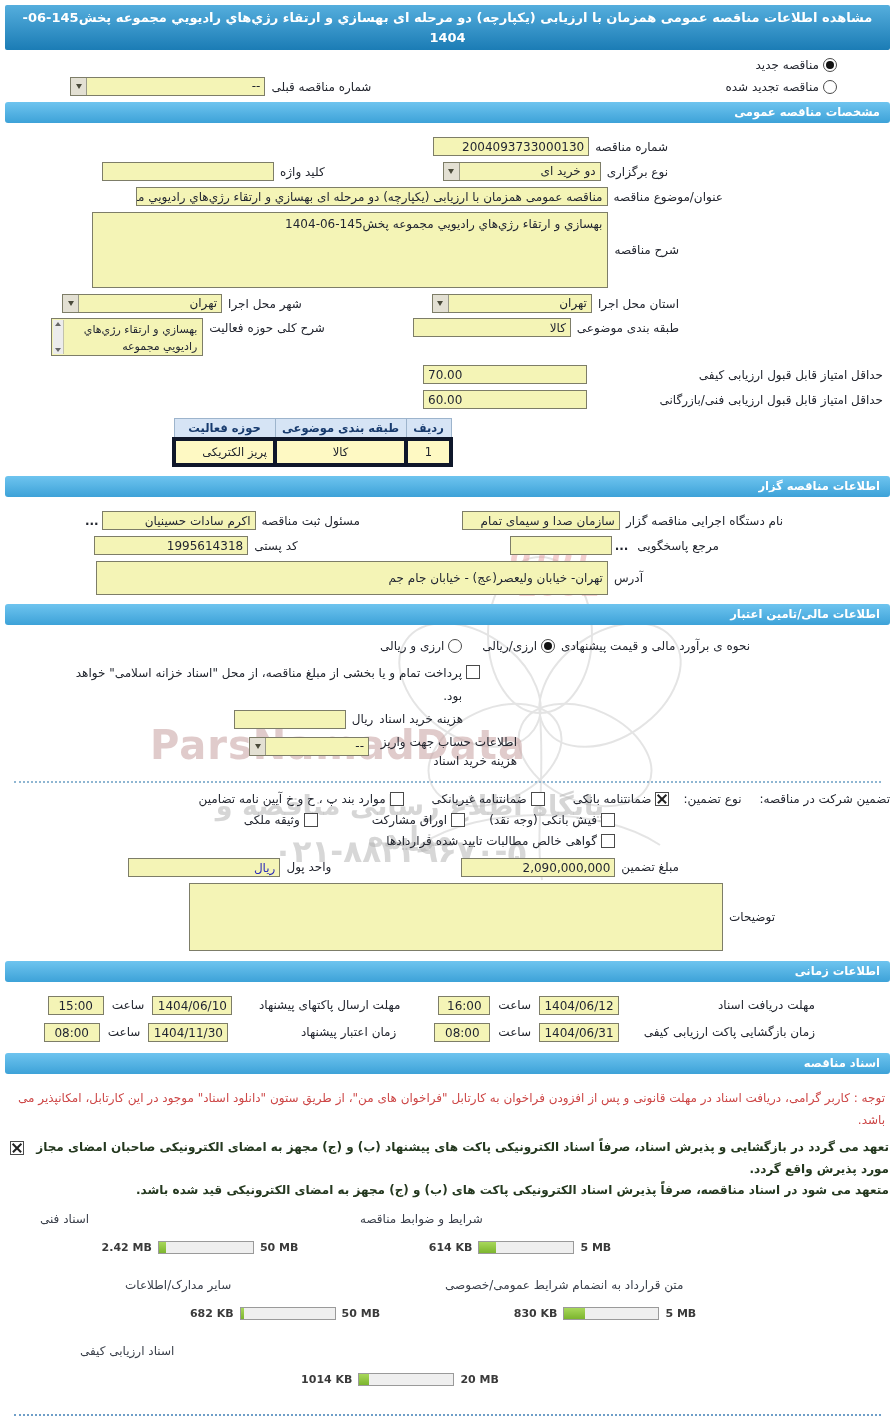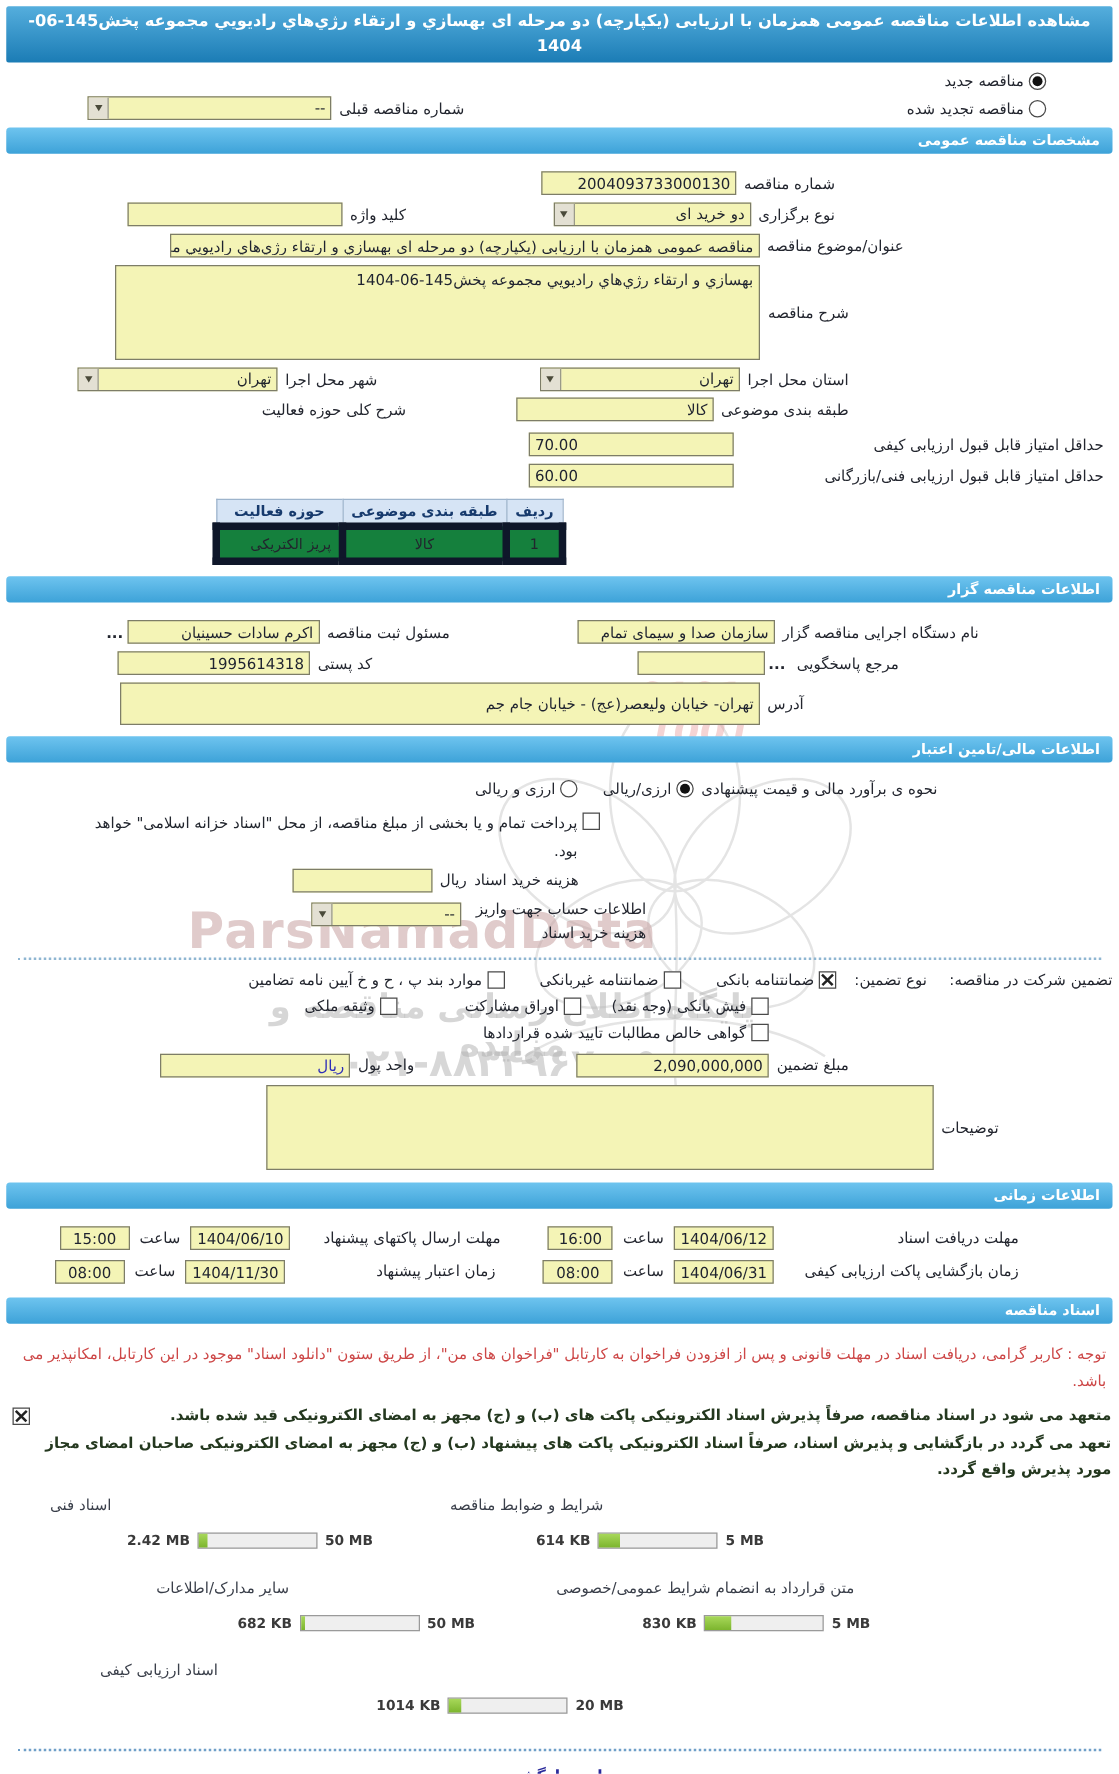--- a/index.html
+++ b/index.html
@@ -52,21 +52,21 @@
   
   .radio{width:12px;height:12px;border:1px solid #4a4a4a;border-radius:50%;background:#fff;display:inline-block;position:relative;margin-left:4px;flex-shrink:0}
   .radio.on::after{content:'';position:absolute;left:2px;top:2px;right:2px;bottom:2px;border-radius:50%;background:#111}
   .cb{width:12px;height:12px;border:1px solid #4a4a4a;background:#fff;display:inline-block;position:relative;margin-left:4px;flex-shrink:0}
   .cb.on::before,.cb.on::after{content:'';position:absolute;left:0;top:5px;width:12px;height:1.6px;background:#222}
   .cb.on::before{transform:rotate(45deg)}
   .cb.on::after{transform:rotate(-45deg)}
   
   table.cat{border-collapse:collapse;margin:9px 442px 0 0;font-size:11.5px}
   table.cat th{background:#d6e4f5;color:#173a6d;font-weight:bold;padding:2px 6px;border:1px solid #9db4cc}
-  table.cat td{background:#15803d;padding:2px 6px;border:6px solid #0f172a;height:18px}
+  table.cat td{background:#fef9c3;padding:2px 6px;border:4px solid #0f172a;height:18px}
   
   .dots{color:#23262f;font-weight:bold;padding:0 3px}
   hr.dotted{border:none;border-top:2px dotted #8fb6d2;margin:10px 14px 0}
   .note{margin:8px 10px 0;color:#cd4747;line-height:1.8}
   .agree{display:flex;direction:ltr;gap:6px;margin:6px 6px 0}
   .agree-text{direction:rtl;font-weight:bold;color:#24381f;line-height:1.8}
   .mini-scroll{position:absolute;left:1px;top:1px;bottom:1px;width:11px;background:#ececec;border-right:1px solid #c2c2ad;display:flex;flex-direction:column;justify-content:space-between;align-items:center;padding:2px 0;box-sizing:border-box}
   .tri-up{width:0;height:0;border-left:3px solid transparent;border-right:3px solid transparent;border-bottom:4px solid #666}
   .tri-down{width:0;height:0;border-left:3px solid transparent;border-right:3px solid transparent;border-top:4px solid #666}
   
@@ -171,20 +171,27 @@
           <span class="arrow-down"></span>
         </span>
     </span>
   </div>
 
   <div class="r top" style="padding-right:216px;margin-top:5px">
     <span class="lbl" style="margin-top:3px">طبقه بندی موضوعی</span>
     <div class="in" style="width:158px">کالا</div>
     <i class="sp" style="width:88px"></i>
     <span class="lbl" style="margin-top:3px">شرح کلی حوزه فعالیت</span>
+    <div class="ta" style="width:152px;height:38px;position:relative;padding-left:16px;font-size:11px;line-height:1.55">
+      <span>بهسازي و ارتقاء رژي‌هاي راديويي مجموعه</span>
+      <span class="mini-scroll">
+          <span class="tri-up"></span>
+          <span class="tri-down"></span>
+        </span>
+    </div>
   </div>
 
   <div class="r" style="padding-right:12px;margin-top:9px">
     <span class="lbl" style="width:288px;padding-left:8px">حداقل امتیاز قابل قبول ارزیابی کیفی</span>
     <div class="in numl" style="width:164px">70.00</div>
   </div>
   <div class="r" style="padding-right:12px">
     <span class="lbl" style="width:288px;padding-left:8px">حداقل امتیاز قابل قبول ارزیابی فنی/بازرگانی</span>
     <div class="in numl" style="width:164px">60.00</div>
   </div>
@@ -293,21 +300,21 @@
   </div>
 
   <div class="r" style="padding-right:216px;margin-top:10px">
     <span class="lbl">مبلغ تضمین</span>
     <div class="in num" style="width:154px">2,090,000,000</div>
     <i class="sp" style="width:130px"></i>
     <span class="lbl">واحد پول</span>
     <div class="in" style="width:152px;color:#2d2db8">ریال</div>
   </div>
 
-  <div class="r" style="padding-right:96px">
+  <div class="r" style="padding-right:120px">
     <span class="lbl" style="align-self:center">توضیحات</span>
     <div class="ta" style="width:534px;height:68px"></div>
   </div>
 
   <div class="sec-bar" style="margin-top:10px">اطلاعات زمانی</div>
 
   <div class="r" style="padding-right:80px;margin-top:11px">
     <span class="lbl" style="width:190px">مهلت دریافت اسناد</span>
     <div class="in num center" style="width:80px">1404/06/12</div>
     <span class="lbl" style="padding:0 8px">ساعت</span>
@@ -331,22 +338,22 @@
     <div class="in num center" style="width:56px">08:00</div>
   </div>
 
   <div class="sec-bar" style="margin-top:11px">اسناد مناقصه</div>
 
   <div class="note">توجه : کاربر گرامی، دریافت اسناد در مهلت قانونی و پس از افزودن فراخوان به کارتابل "فراخوان های من"، از طریق ستون "دانلود اسناد" موجود در این کارتابل، امکانپذیر می باشد.</div>
 
   <div class="agree">
     <span class="cb on" style="margin-top:4px"></span>
     <div class="agree-text">
+      <div>تعهد می گردد در بازگشایی و پذیرش اسناد، صرفاً اسناد الکترونیکی پاکت های پیشنهاد (ب) و (ج) مجهز به امضای الکترونیکی صاحبان امضای مجاز مورد پذیرش واقع گردد.</div>
       <div>متعهد می شود در اسناد مناقصه، صرفاً پذیرش اسناد الکترونیکی پاکت های (ب) و (ج) مجهز به امضای الکترونیکی قید شده باشد.</div>
-      <div>تعهد می گردد در بازگشایی و پذیرش اسناد، صرفاً اسناد الکترونیکی پاکت های پیشنهاد (ب) و (ج) مجهز به امضای الکترونیکی صاحبان امضای مجاز مورد پذیرش واقع گردد.</div>
     </div>
   </div>
 
   <div class="uploads">
     <div class="upload">
       <div class="u-lbl">شرایط و ضوابط مناقصه</div>
       <div class="bar-row">
         <span>614 KB</span>
         <span class="track">
             <span class="fill" style="display: block; width: 18%;"></span>

